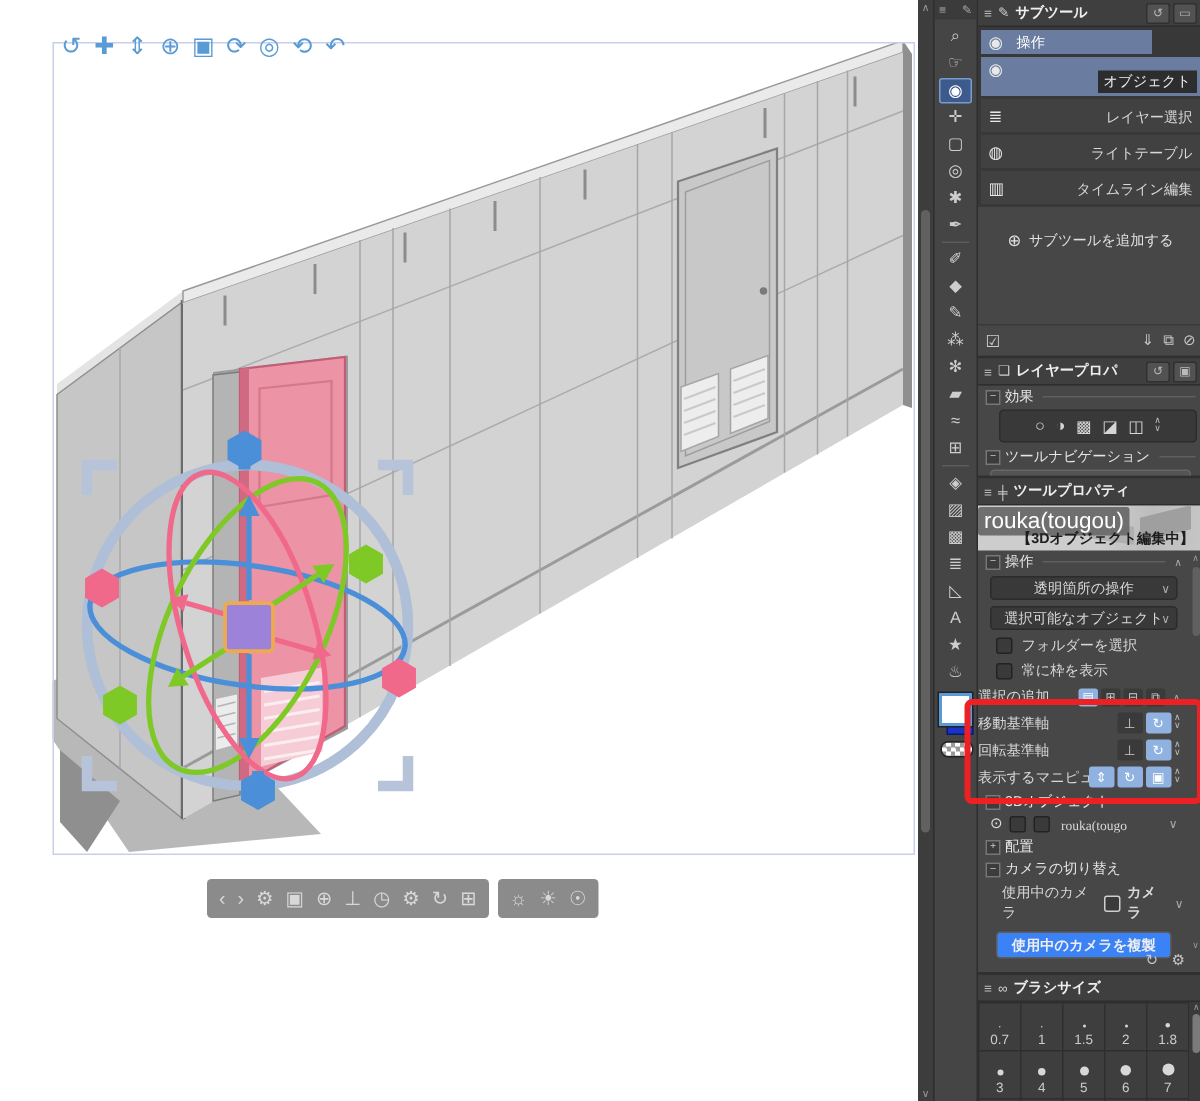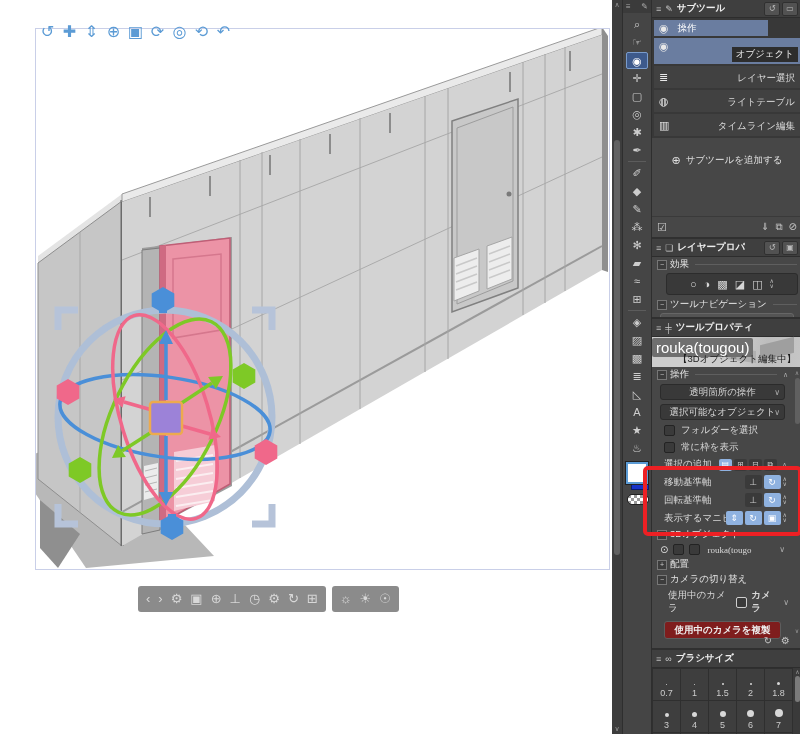--- a/index.html
+++ b/index.html
@@ -68,40 +68,40 @@
   .sec-line{flex:1;border-top:1px solid #5f5f5f;margin-left:3px;}
   .sec-chev{font-size:7px;color:#aaa;margin-left:3px;}
   
   #effect-bar{margin:1px 4px 2px 14px;background:#393939;border:1px solid #2c2c2c;border-radius:3px;height:20px;display:flex;align-items:center;justify-content:center;gap:7px;}
   .effect-icon{font-size:11px;color:#d5d5d5;cursor:pointer;}
   .spin{display:flex;flex-direction:column;align-items:center;font-size:6px;line-height:5px;color:#bbb;}
   #toolnav-btn{margin:1px 8px;background:#545454;border:1px solid #666;border-radius:3px;height:16px;display:flex;align-items:center;justify-content:center;font-size:11px;color:#eee;cursor:pointer;}
   
   #tp-thumb{height:30px;margin:0;background:linear-gradient(100deg,#cdcdcd 55%,#bdbdbd 75%,#c6c6c6);position:relative;flex:0 0 30px;}
   #tp-badge{position:absolute;left:0;top:1px;background:#6f6f6f;color:#fff;font-size:15px;padding:1px 4px;border-radius:2px;}
-  #tp-editing{position:absolute;left:0;right:6px;bottom:1px;text-align:right;font-size:9.5px;font-weight:normal;color:#1d1d1d;}
+  #tp-editing{position:absolute;left:0;right:6px;bottom:1px;text-align:right;font-size:9.5px;font-weight:bold;color:#1d1d1d;}
   .thumb-shape{position:absolute;background:#9f9f9f;}
   #tp-scroll{position:absolute;left:0;right:9px;top:48px;bottom:0;display:flex;flex-direction:column;}
   .tp-dropdown{margin:2px 8px;height:14px;background:#393939;border:1px solid #2b2b2b;border-radius:3px;display:flex;align-items:center;justify-content:center;font-size:9.5px;position:relative;cursor:pointer;flex:0 0 14px;}
   .dd-chev{position:absolute;right:4px;font-size:8px;color:#aaa;}
   .tp-check{margin:2px 12px;display:flex;align-items:center;gap:6px;font-size:9.5px;cursor:pointer;}
   .cb{width:9px;height:9px;background:#3a3a3a;border:1px solid #232323;border-radius:2px;flex:0 0 9px;}
   .cb.lt{border-color:#cfcfcf;}
-  .tp-row{margin:2px 6px 2px 12px;display:flex;align-items:center;font-size:9.5px;}
+  .tp-row{margin:2px 6px 2px 0;display:flex;align-items:center;font-size:9.5px;}
   .tp-row-label{flex:1;white-space:nowrap;overflow:hidden;}
   .btns{display:flex;gap:2px;margin-right:2px;}
   .mini-btn{width:17px;height:14px;background:#3a3a3a;border-radius:2px;display:flex;align-items:center;justify-content:center;font-size:9px;color:#ccc;cursor:pointer;}
   .mini-btn.sm{width:13px;height:12px;font-size:8px;}
   .mini-btn.selected{background:var(--button-selected,#8fb2e0);color:#fff;}
   .tp-objrow{margin:2px 8px;display:flex;align-items:center;gap:5px;font-size:9px;}
   .eye{font-size:10px;color:#ddd;cursor:pointer;}
   .obj-name{margin-left:2px;flex:1;white-space:nowrap;overflow:hidden;font-family:Liberation Serif, serif;}
   .tp-camrow{margin:2px 4px 2px 16px;display:flex;align-items:center;gap:4px;font-size:9.5px;}
   .cam-name{font-weight:bold;}
-  #tp-dup-btn{margin:4px 12px;height:16px;background:#7f1d1d;border:1px solid #5d5d5d;border-radius:3px;display:flex;align-items:center;justify-content:center;font-size:9.5px;font-weight:bold;color:#eee;cursor:pointer;flex:0 0 16px;}
+  #tp-dup-btn{margin:4px 12px;height:16px;background:#3b82f6;border:1px solid #5d5d5d;border-radius:3px;display:flex;align-items:center;justify-content:center;font-size:9.5px;font-weight:bold;color:#eee;cursor:pointer;flex:0 0 16px;}
   #tp-footer{position:absolute;right:12px;bottom:2px;display:flex;gap:9px;font-size:10px;color:#a8a8a8;}
   #tp-side{position:absolute;right:1px;top:50px;bottom:14px;width:8px;display:flex;flex-direction:column;align-items:center;}
   #tp-side .ssm{font-size:6px;color:#999;}
   #tp-thumb2{width:5px;height:46px;background:#606060;border-radius:3px;margin-top:2px;}
   #tp-side .bottomchev{margin-top:auto;}
   
   #brush-wrap{position:relative;height:67px;overflow:hidden;display:flex;}
   #brush-grid{flex:1;display:grid;grid-template-columns:repeat(5,1fr);grid-auto-rows:31px;gap:1px;background:#2f2f2f;padding:1px;}
   .bs-cell{background:#3e3e3e;display:flex;flex-direction:column;align-items:center;justify-content:flex-end;padding-bottom:2px;cursor:pointer;}
   .bs-dot{border-radius:50%;background:#d8d8d8;margin-bottom:3px;flex:0 0 auto;}

